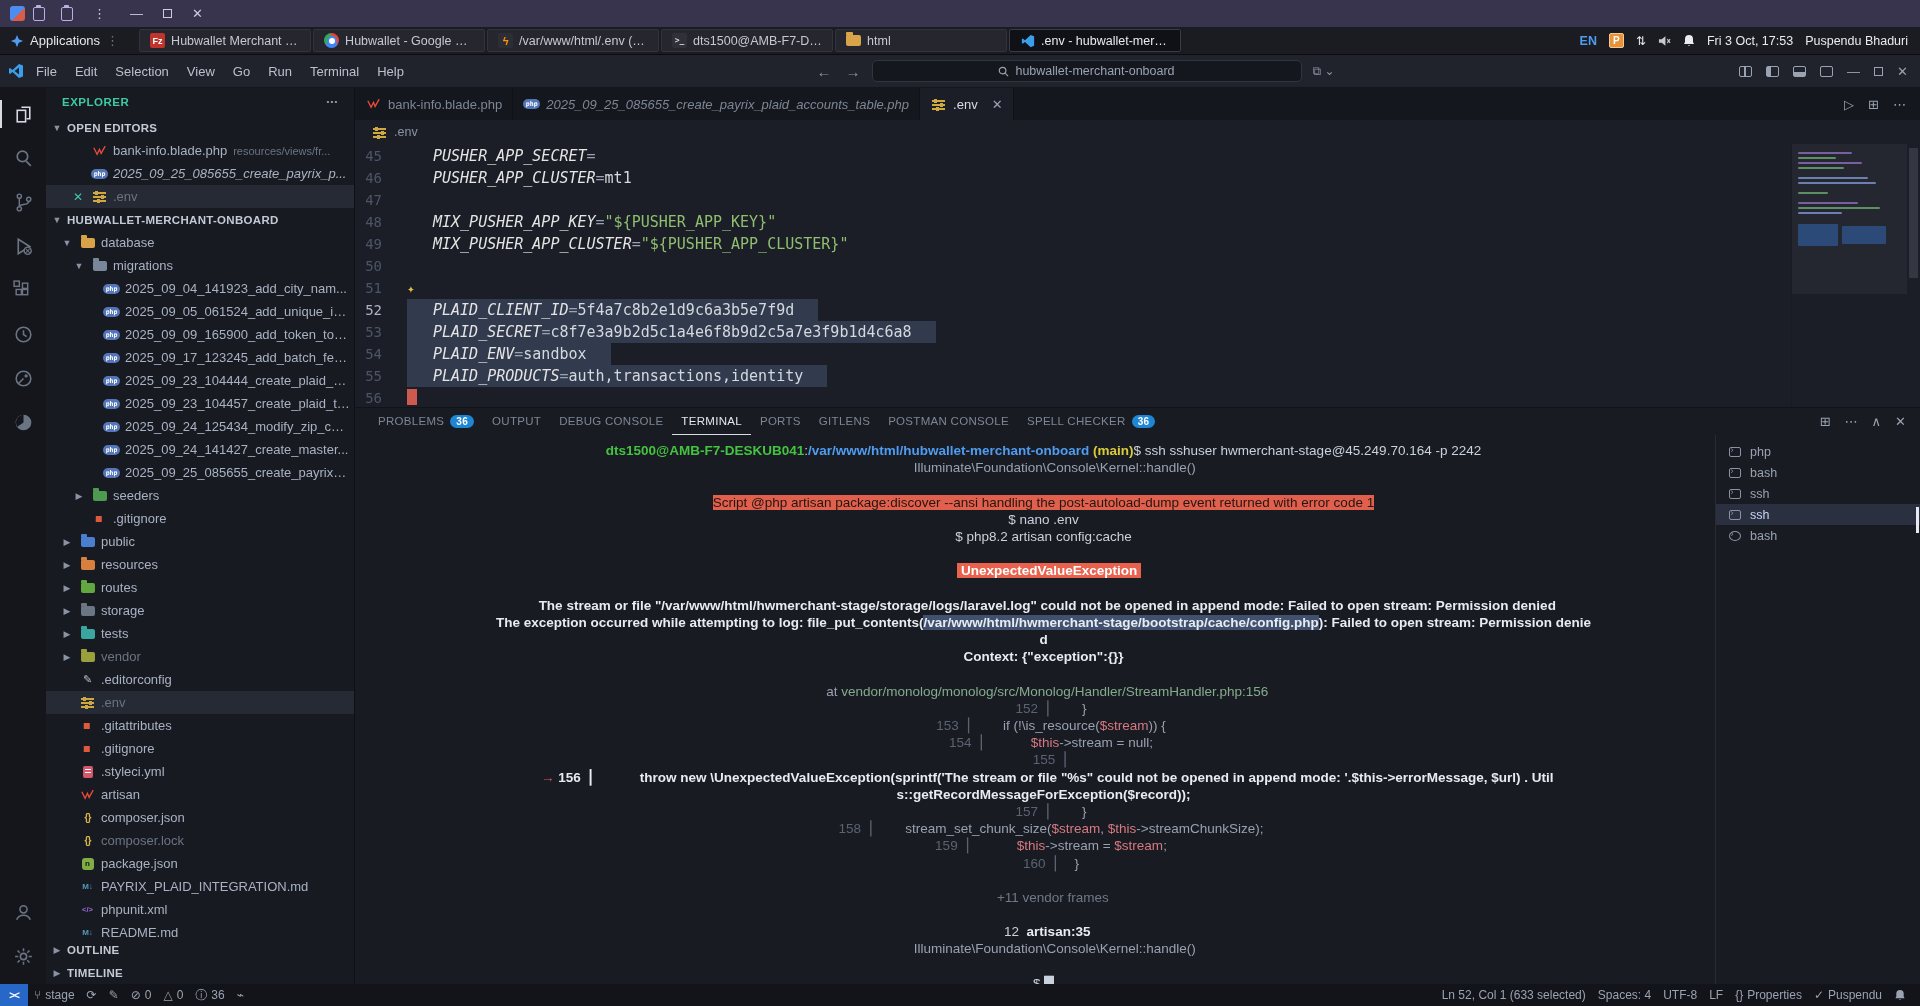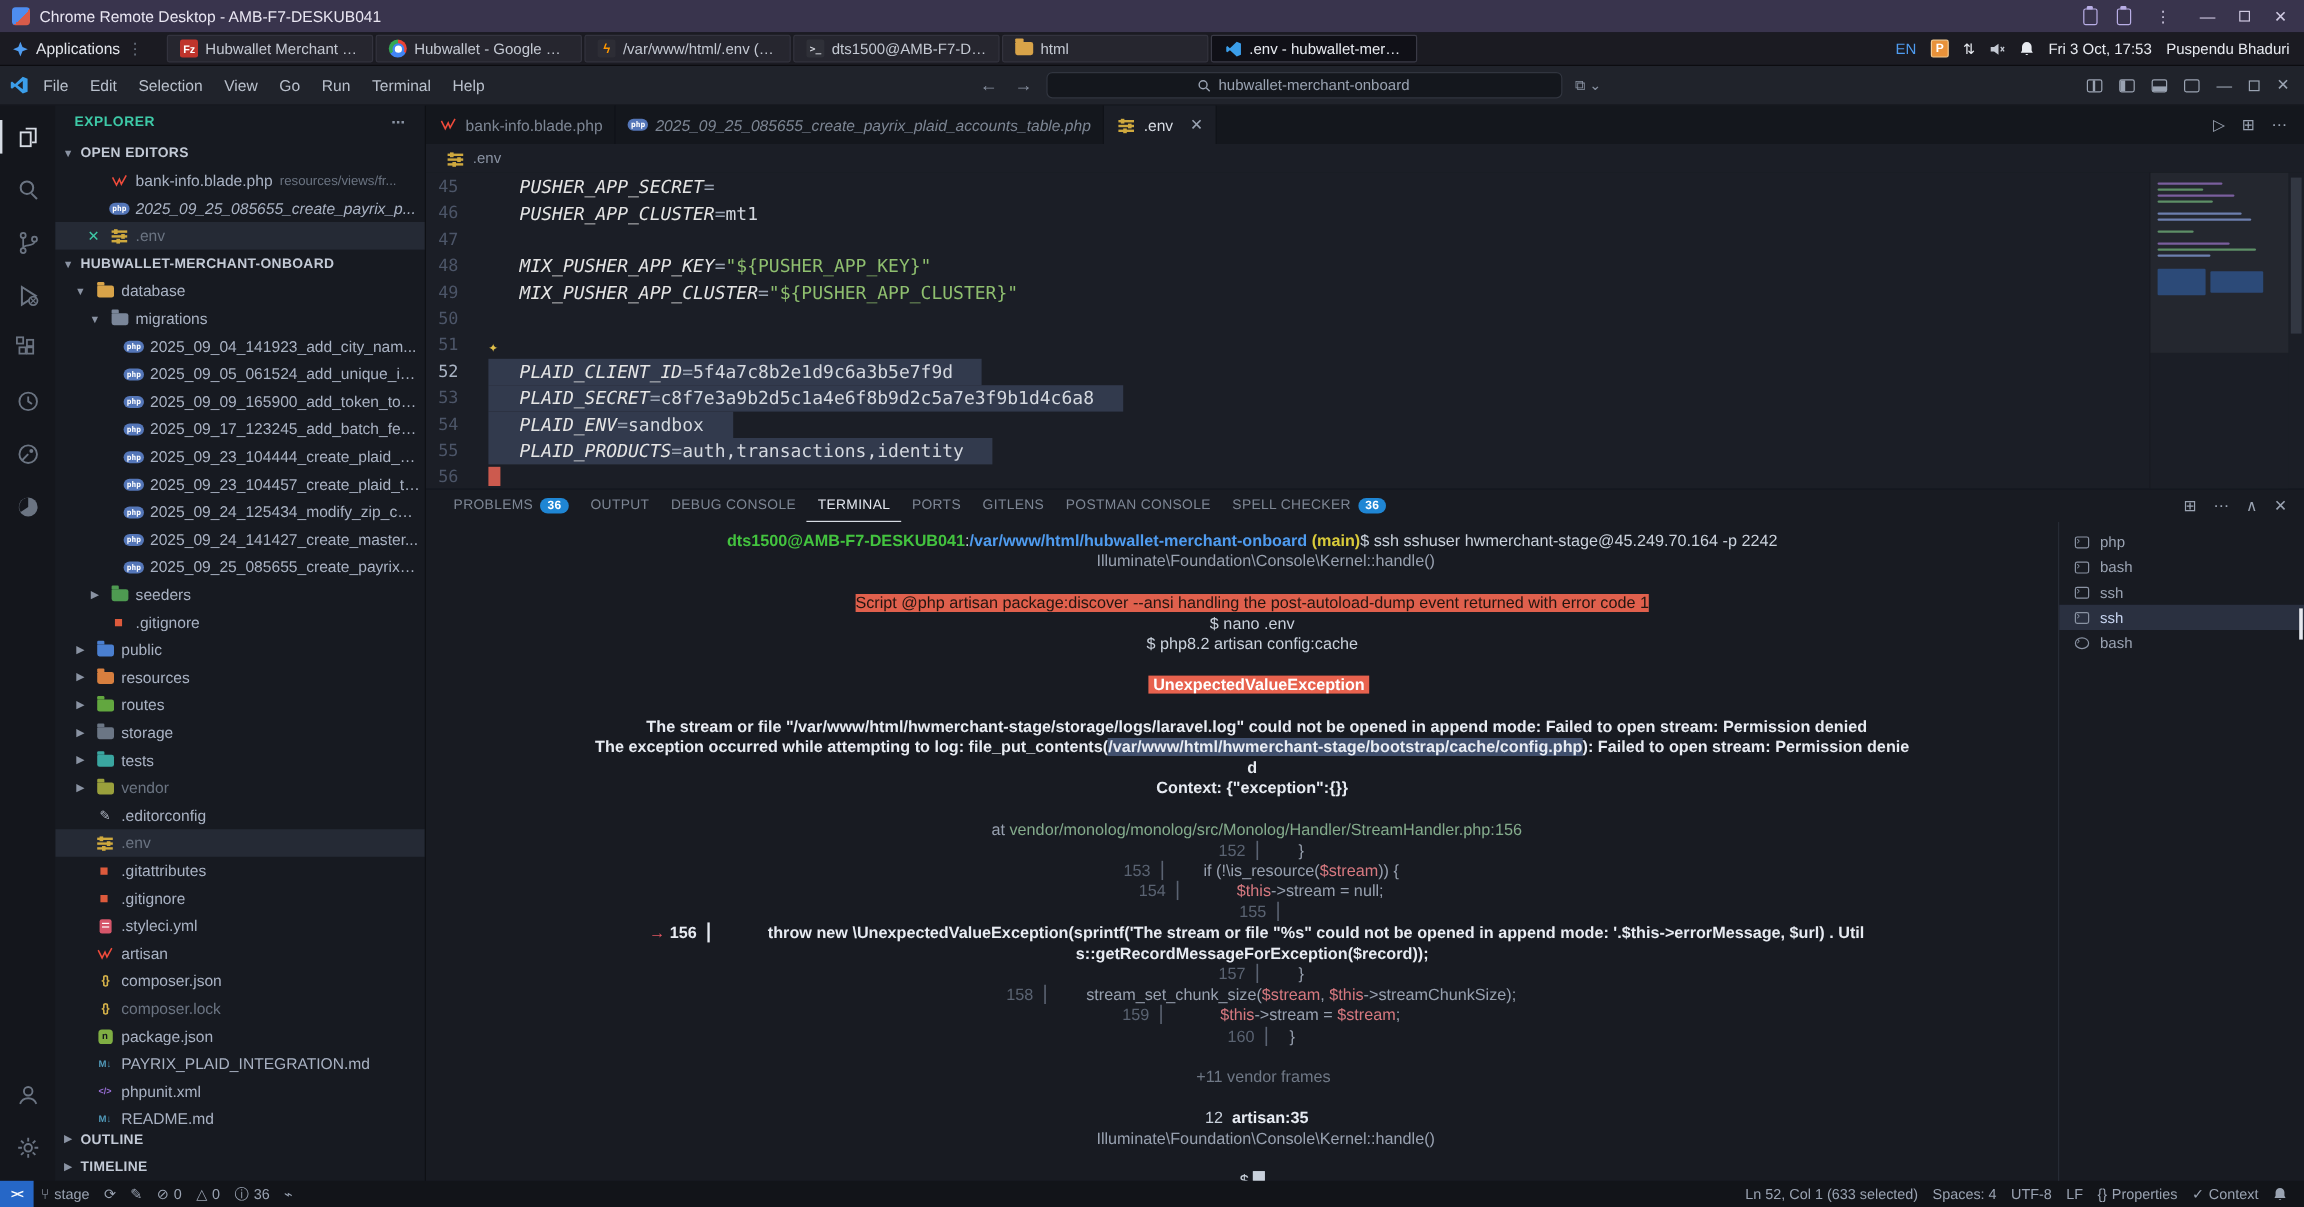--- a/index.html
+++ b/index.html
@@ -166,21 +166,20 @@
 
   svg { display:block; }
 </style>
 </head>
 <body>
 
 <div class="screen">
 
   <div class="crd-bar">
     <span class="crd-ico"></span>
-    <span class="crd-title">Chrome Remote Desktop - AMB-F7-DESKUB041</span>
     <span class="crd-right">
       <span class="clip"></span>
       <span class="clip"></span>
       <span class="wc">⋮</span>
       <span class="wc">—</span>
       <span class="sq"></span>
       <span class="wc">✕</span>
     </span>
   </div>
 
@@ -216,21 +215,21 @@
         <div class="task-btn active">
           <span class="i16">
             <svg width="14" height="14" viewBox="0 0 16 16">
               <path d="M11 1L4.5 7 2 5l-1 .8v4.4L2 11l2.5-2L11 15l4-1.6V2.6L11 1z" fill="#3b9eea"></path>
             </svg>
           </span>
           <span class="lbl">.env - hubwallet-mercha...</span>
         </div>
       </div>
     <div class="tray">
-      <span style="color:#4f9cf0;font-weight:normal;">EN</span>
+      <span style="color:#4f9cf0;font-weight:bold;">EN</span>
       <span class="p-badge">P</span>
       <span class="ticon glyph">⇅</span>
       <span class="ticon">
         <svg width="13" height="12" viewBox="0 0 14 12">
             <path d="M1 4h3l4-3v10l-4-3H1z" fill="#c4c9d3"></path>
             <path d="M10 4l3 4M13 4l-3 4" stroke="#c4c9d3" stroke-width="1.2"></path>
           </svg>
       </span>
       <span class="ticon">
         <svg width="12" height="13" viewBox="0 0 12 13">
@@ -822,21 +821,21 @@
           </span>
           <span class="st-item">
             <span>LF</span>
           </span>
           <span class="st-item">
             <span class="glyph">{}</span>
             <span>Properties</span>
           </span>
           <span class="st-item">
             <span class="glyph">✓</span>
-            <span>Context</span>
+            <span>Puspendu</span>
           </span>
           <span class="st-item">
             <svg width="12" height="12" viewBox="0 0 12 13">
               <path d="M6 1a4 4 0 0 1 4 4v3l1 2H1l1-2V5a4 4 0 0 1 4-4zM4.8 11a1.3 1.3 0 0 0 2.4 0z" fill="#9aa3b2"></path>
             </svg>
           </span>
         </div>
     </div>
   </div>
 </div>

